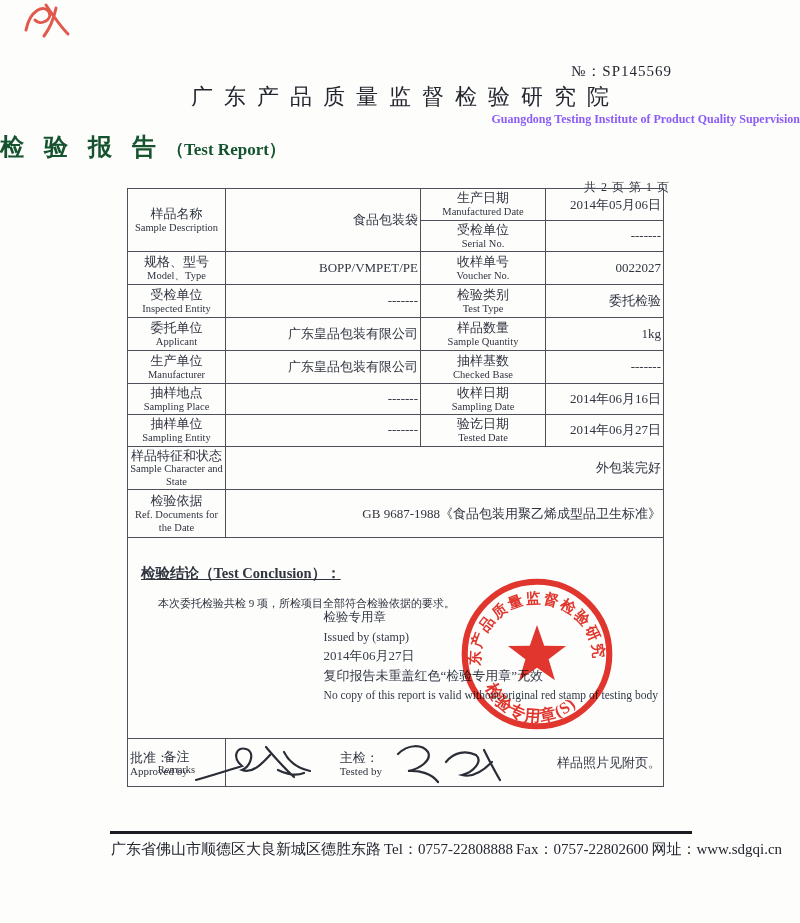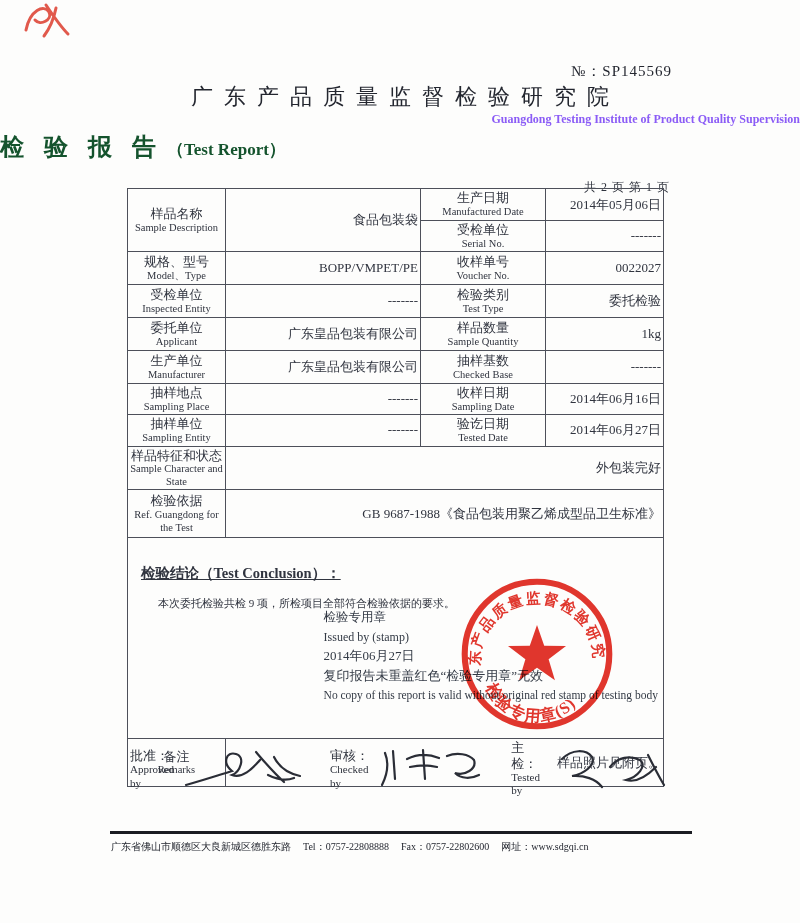--- a/index.html
+++ b/index.html
@@ -40,22 +40,22 @@
   
   .signatures{position:absolute;left:130px;top:740px;width:538px;display:flex;align-items:center;}
   .sig-group{display:flex;align-items:center;}
   .sig-label{text-align:left;line-height:1.2;margin-right:4px;}
   .sig-label .cn{display:block;font-size:13px;}
   .sig-label .en{display:block;font-size:11px;}
   .sig-ink{flex:none;}
   .sp1{margin-right:26px;} .sp2{margin-right:24px;}
   
   .footer-rule{position:absolute;left:110px;top:831px;width:582px;height:3px;background:#1a1c22;}
-  .footer-text{position:absolute;left:111px;top:840px;width:584px;font-size:10px;color:#23262f;
-    display:flex;gap:12px;white-space:nowrap;}
+  .footer-text{position:absolute;left:111px;top:840px;width:584px;font-size:15px;color:#23262f;
+    display:flex;gap:3px;white-space:nowrap;}
   
   .ink-mark{position:absolute;left:16px;top:0px;z-index:4;}
 </style>
 </head>
 <body>
 
 <div class="page">
 
   <svg class="ink-mark" width="58" height="42" viewBox="0 0 58 42">
     <path d="M10 30 C 14 10, 28 4, 33 12 C 37 20, 24 26, 19 20 M 30 5 C 36 14, 44 26, 52 34 M 40 8 C 38 18, 34 28, 28 36" fill="none" stroke="#d9301f" stroke-width="3" stroke-linecap="round" opacity="0.8"></path>
@@ -174,21 +174,21 @@
     <tr style="height:35px">
       <td class="lbl">
         <span class="cn">样品特征和状态</span>
         <span class="en">Sample Character and State</span>
       </td>
       <td class="val-left" colspan="3">外包装完好</td>
     </tr>
     <tr style="height:48px">
       <td class="lbl">
         <span class="cn">检验依据</span>
-        <span class="en">Ref. Guangdong for the Test</span>
+        <span class="en">Ref. Documents for the Date</span>
       </td>
       <td class="val-left" colspan="3">GB 9687-1988《食品包装用聚乙烯成型品卫生标准》</td>
     </tr>
     <tr>
       <td colspan="4" style="padding:0">
         <div class="concl">
           <div class="concl-h">检验结论（Test Conclusion）：</div>
           <div class="concl-b">本次委托检验共检 9 项，所检项目全部符合检验依据的要求。</div>
           <div class="issued">
             <span class="l1">检验专用章</span>
@@ -230,29 +230,20 @@
       <div class="sig-label">
         <span class="cn">批准：</span>
         <span class="en">Approved by</span>
       </div>
       <svg class="sig-ink sp1" width="122" height="48" viewBox="0 0 122 48">
         <path d="M4 40 C 22 35 34 31 50 26 C 40 18 44 6 54 9 C 64 12 58 27 50 30 C 60 34 70 24 78 15 M 74 7 C 80 14 90 26 102 37 M 92 12 C 96 20 104 28 118 31 M 86 30 C 94 34 104 36 112 33" fill="none" stroke="#2a2d36" stroke-width="2.2" stroke-linecap="round"></path>
       </svg>
     </div>
     <div class="sig-group">
       <div class="sig-label">
-        <span class="cn">审核：</span>
-        <span class="en">Checked by</span>
-      </div>
-      <svg class="sig-ink sp2" width="110" height="48" viewBox="0 0 110 48">
-        <path d="M8 8 C 12 18 10 30 5 40 M 16 6 L 18 34 M 30 14 C 40 9 52 9 62 13 M 33 22 C 42 20 52 20 60 22 M 46 5 L 48 34 M 70 11 C 80 7 92 9 97 15 C 100 24 88 31 78 28 C 84 34 94 34 102 30" fill="none" stroke="#2a2d36" stroke-width="2.2" stroke-linecap="round"></path>
-      </svg>
-    </div>
-    <div class="sig-group">
-      <div class="sig-label">
         <span class="cn">主检：</span>
         <span class="en">Tested by</span>
       </div>
       <svg class="sig-ink" width="118" height="48" viewBox="0 0 118 48">
         <path d="M12 14 C 22 4 36 4 42 12 C 46 20 34 29 22 31 C 34 30 46 34 52 42 M 60 22 C 68 12 80 10 90 15 C 97 21 88 32 76 35 C 86 38 96 32 106 22 M 98 10 C 102 18 108 30 114 40" fill="none" stroke="#2a2d36" stroke-width="2.2" stroke-linecap="round"></path>
       </svg>
     </div>
   </div>
 
   <div class="footer-rule"></div>

